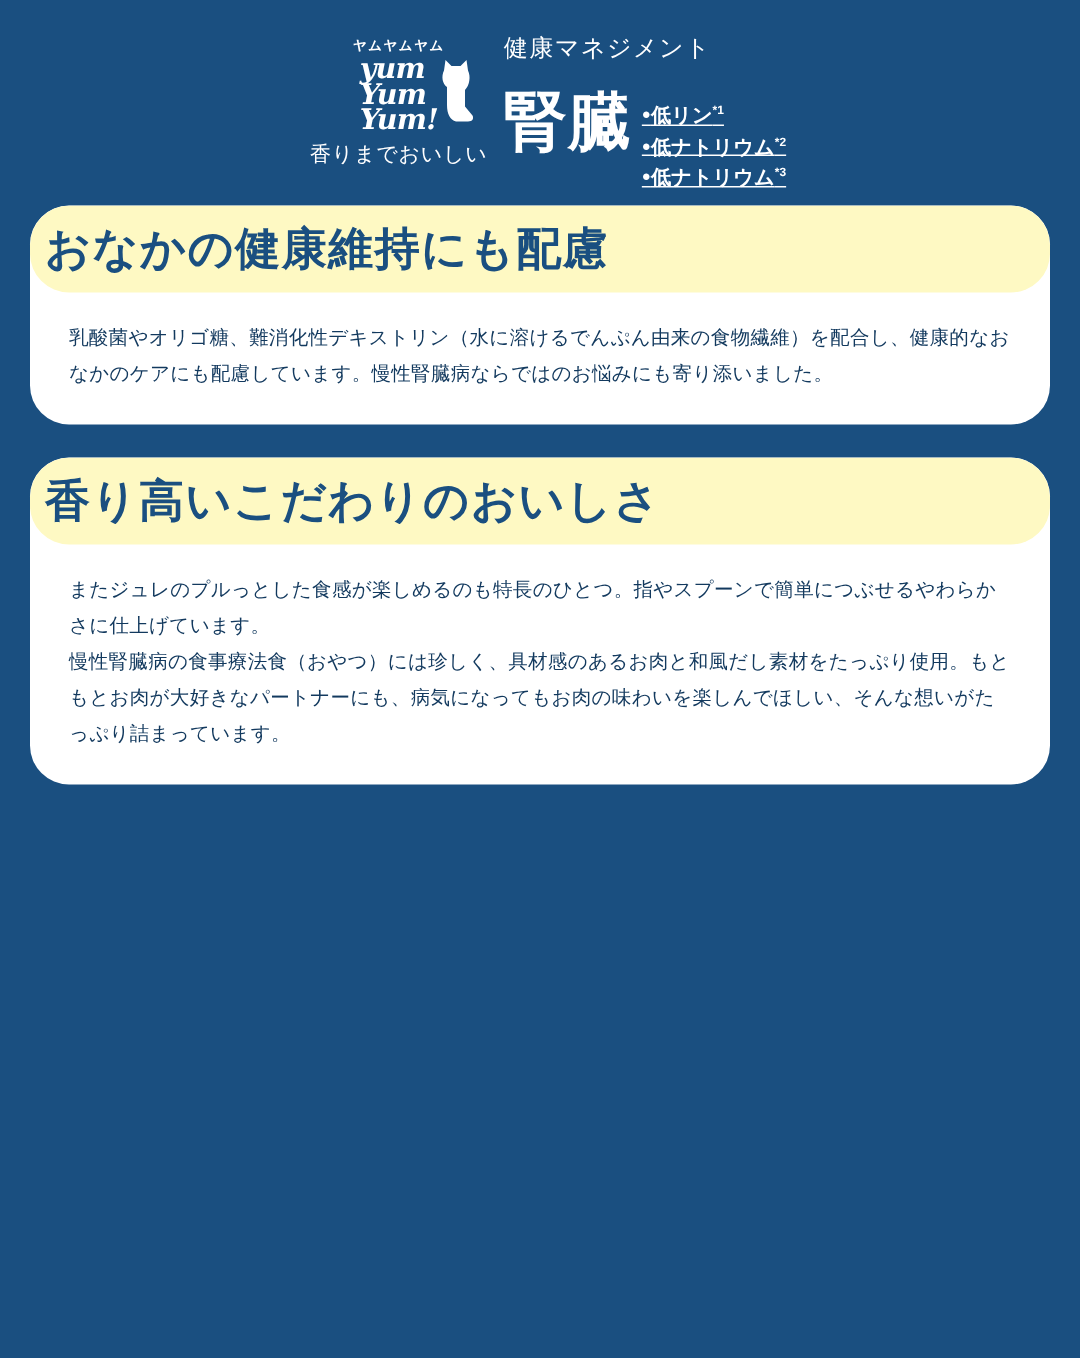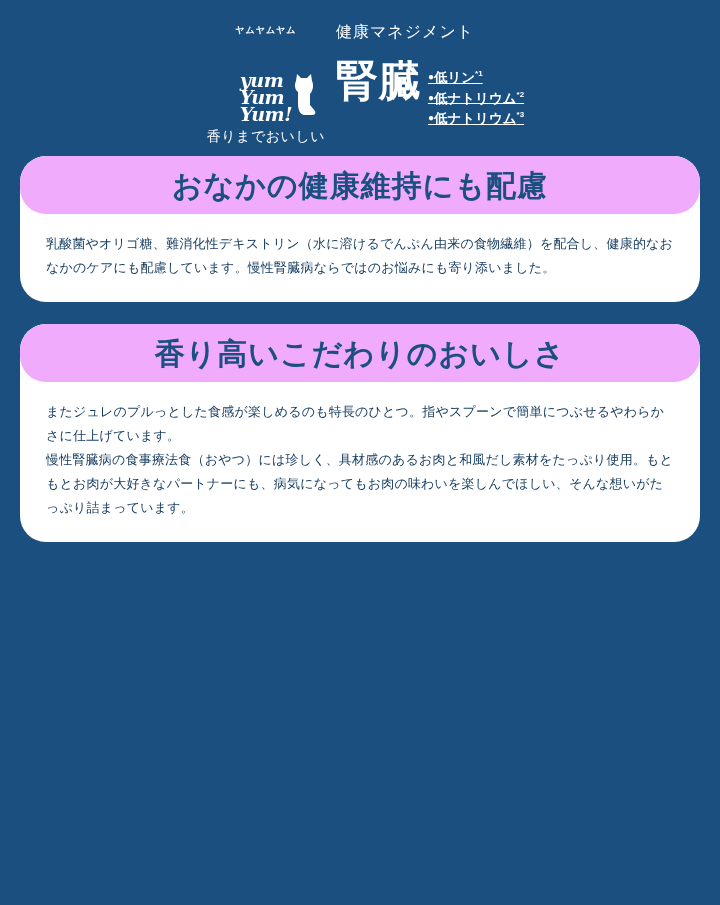--- a/index.html
+++ b/index.html
@@ -39,21 +39,20 @@
   .logo-ribbon {
     font-size: 9px;
     letter-spacing: 1px;
     color: #ffffff;
     margin-bottom: 1px;
     font-weight: bold;
   }
   .logo-mark {
     position: relative;
     display: inline-block;
-    margin-top: 34px;
   }
   .logo-words {
     font-family: "DejaVu Serif", serif;
     font-style: italic;
     font-weight: bold;
     font-size: 19px;
     line-height: 17px;
     color: #ffffff;
     text-align: left;
     letter-spacing: -0.5px;
@@ -112,23 +111,23 @@
 
   
   .card {
     background: #ffffff;
     border-radius: 26px;
     margin: 0 20px 22px 20px;
     overflow: hidden;
     box-shadow: 0 0 0 rgba(0,0,0,0);
   }
   .card-header {
-    background: #f0abfc;
+    background: #fef9c3;
     border-radius: 26px 26px 26px 26px;
-    text-align: center;
+    text-align: left;
     padding: 13px 10px 12px 10px;
   }
   .card-header h2 {
     margin: 0;
     font-size: 30px;
     font-weight: bold;
     color: #1a4f80;
     letter-spacing: 1px;
     line-height: 1.1;
   }

